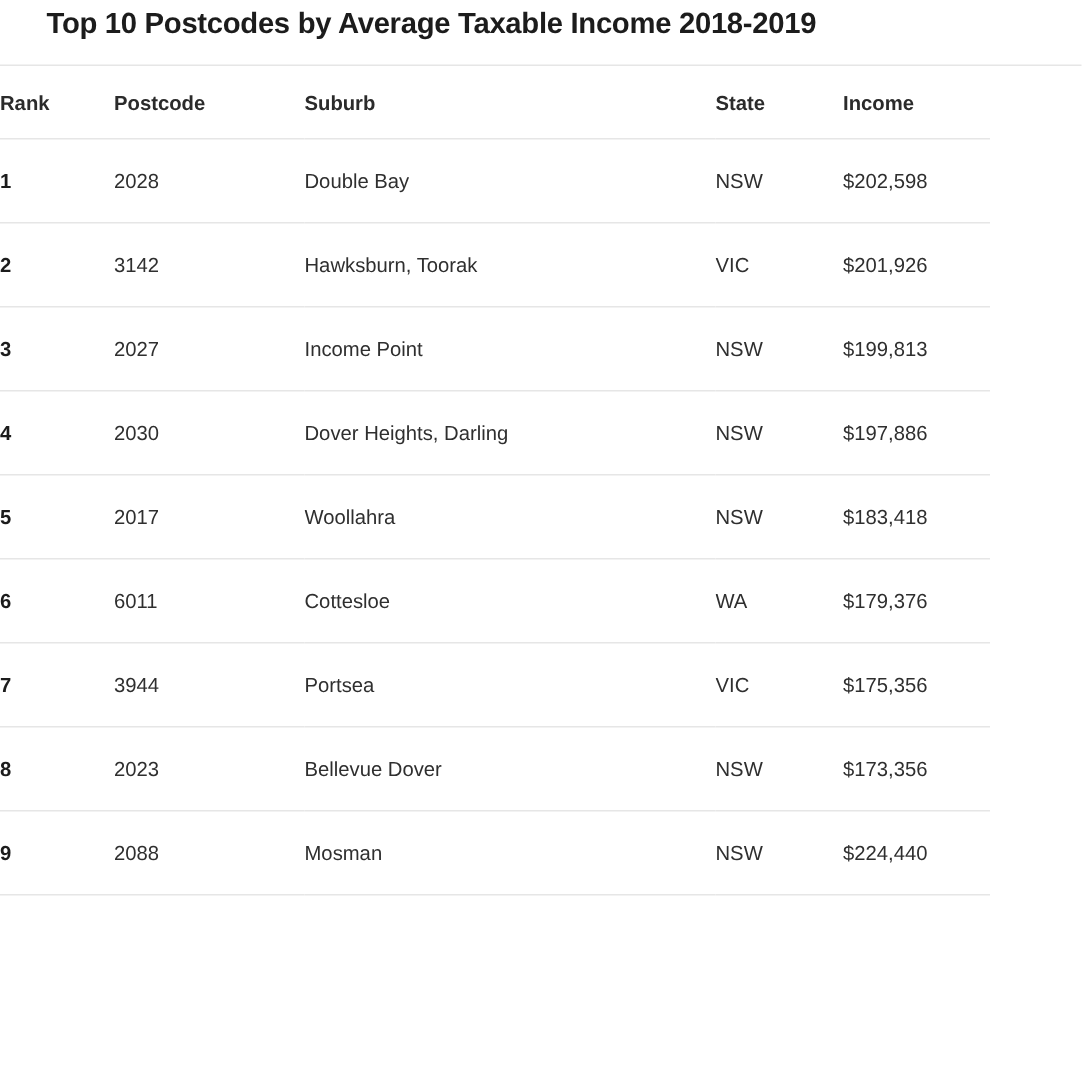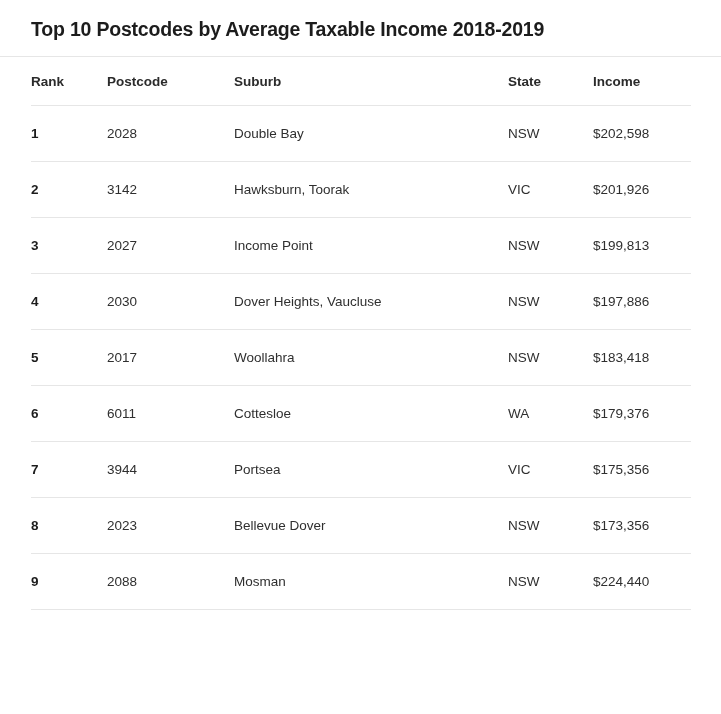--- a/index.html
+++ b/index.html
@@ -19,31 +19,30 @@
     height: 714px;
     box-sizing: border-box;
     background: #ffffff;
     position: relative;
   }
   .title {
     font-size: 19.5px;
     font-weight: bold;
     color: #1c1c1c;
     letter-spacing: -0.2px;
-    padding: 16px 0 0 31px;
+    padding: 3px 0 0 31px;
     line-height: 26px;
   }
   .divider {
     height: 1px;
     background: #e6e6e6;
     margin: 14px 0 0 0;
   }
   table {
     width: 660px;
-    margin-left: 31px;
     border-collapse: collapse;
     table-layout: fixed;
   }
   thead th {
     text-align: left;
     font-size: 13.5px;
     font-weight: bold;
     color: #2b2b2b;
     padding: 17px 0 16px 0;
     border-bottom: 1px solid #e6e6e6;
@@ -109,21 +108,21 @@
       <tr>
         <td class="rank">3</td>
         <td>2027</td>
         <td>Income Point</td>
         <td>NSW</td>
         <td>$199,813</td>
       </tr>
       <tr>
         <td class="rank">4</td>
         <td>2030</td>
-        <td>Dover Heights, Vaucluse</td>
+        <td>Dover Heights, Darling</td>
         <td>NSW</td>
         <td>$197,886</td>
       </tr>
       <tr>
         <td class="rank">5</td>
         <td>2017</td>
         <td>Woollahra</td>
         <td>NSW</td>
         <td>$183,418</td>
       </tr>

